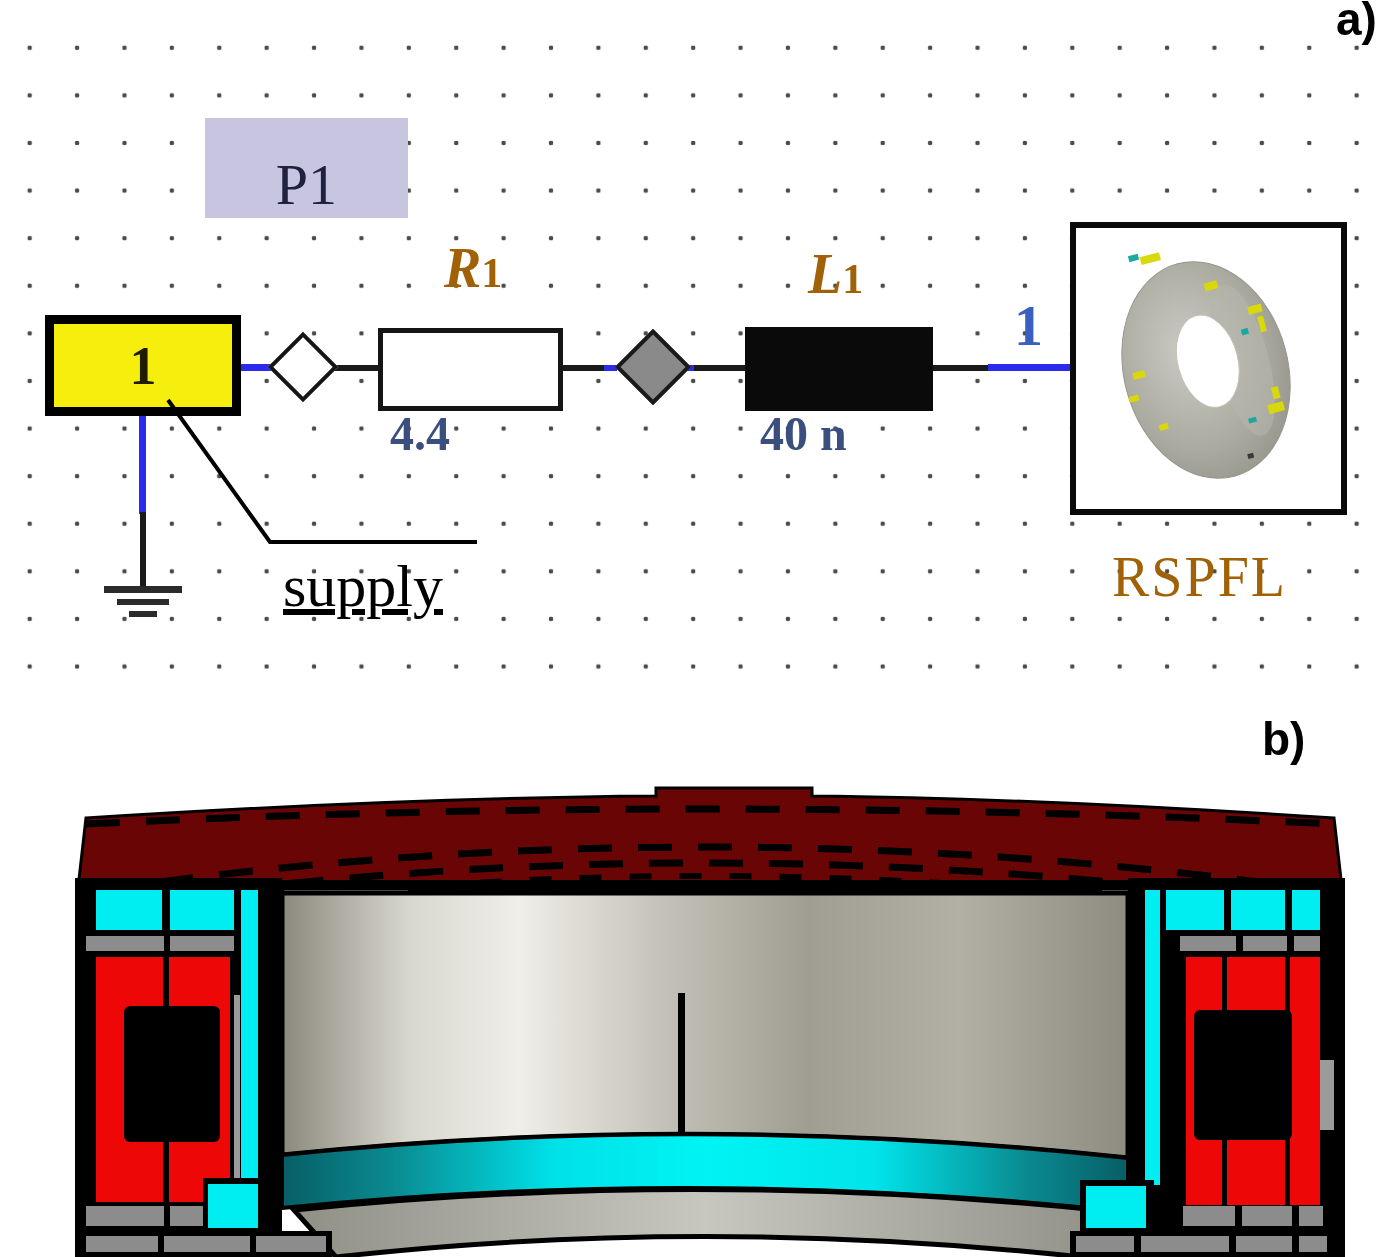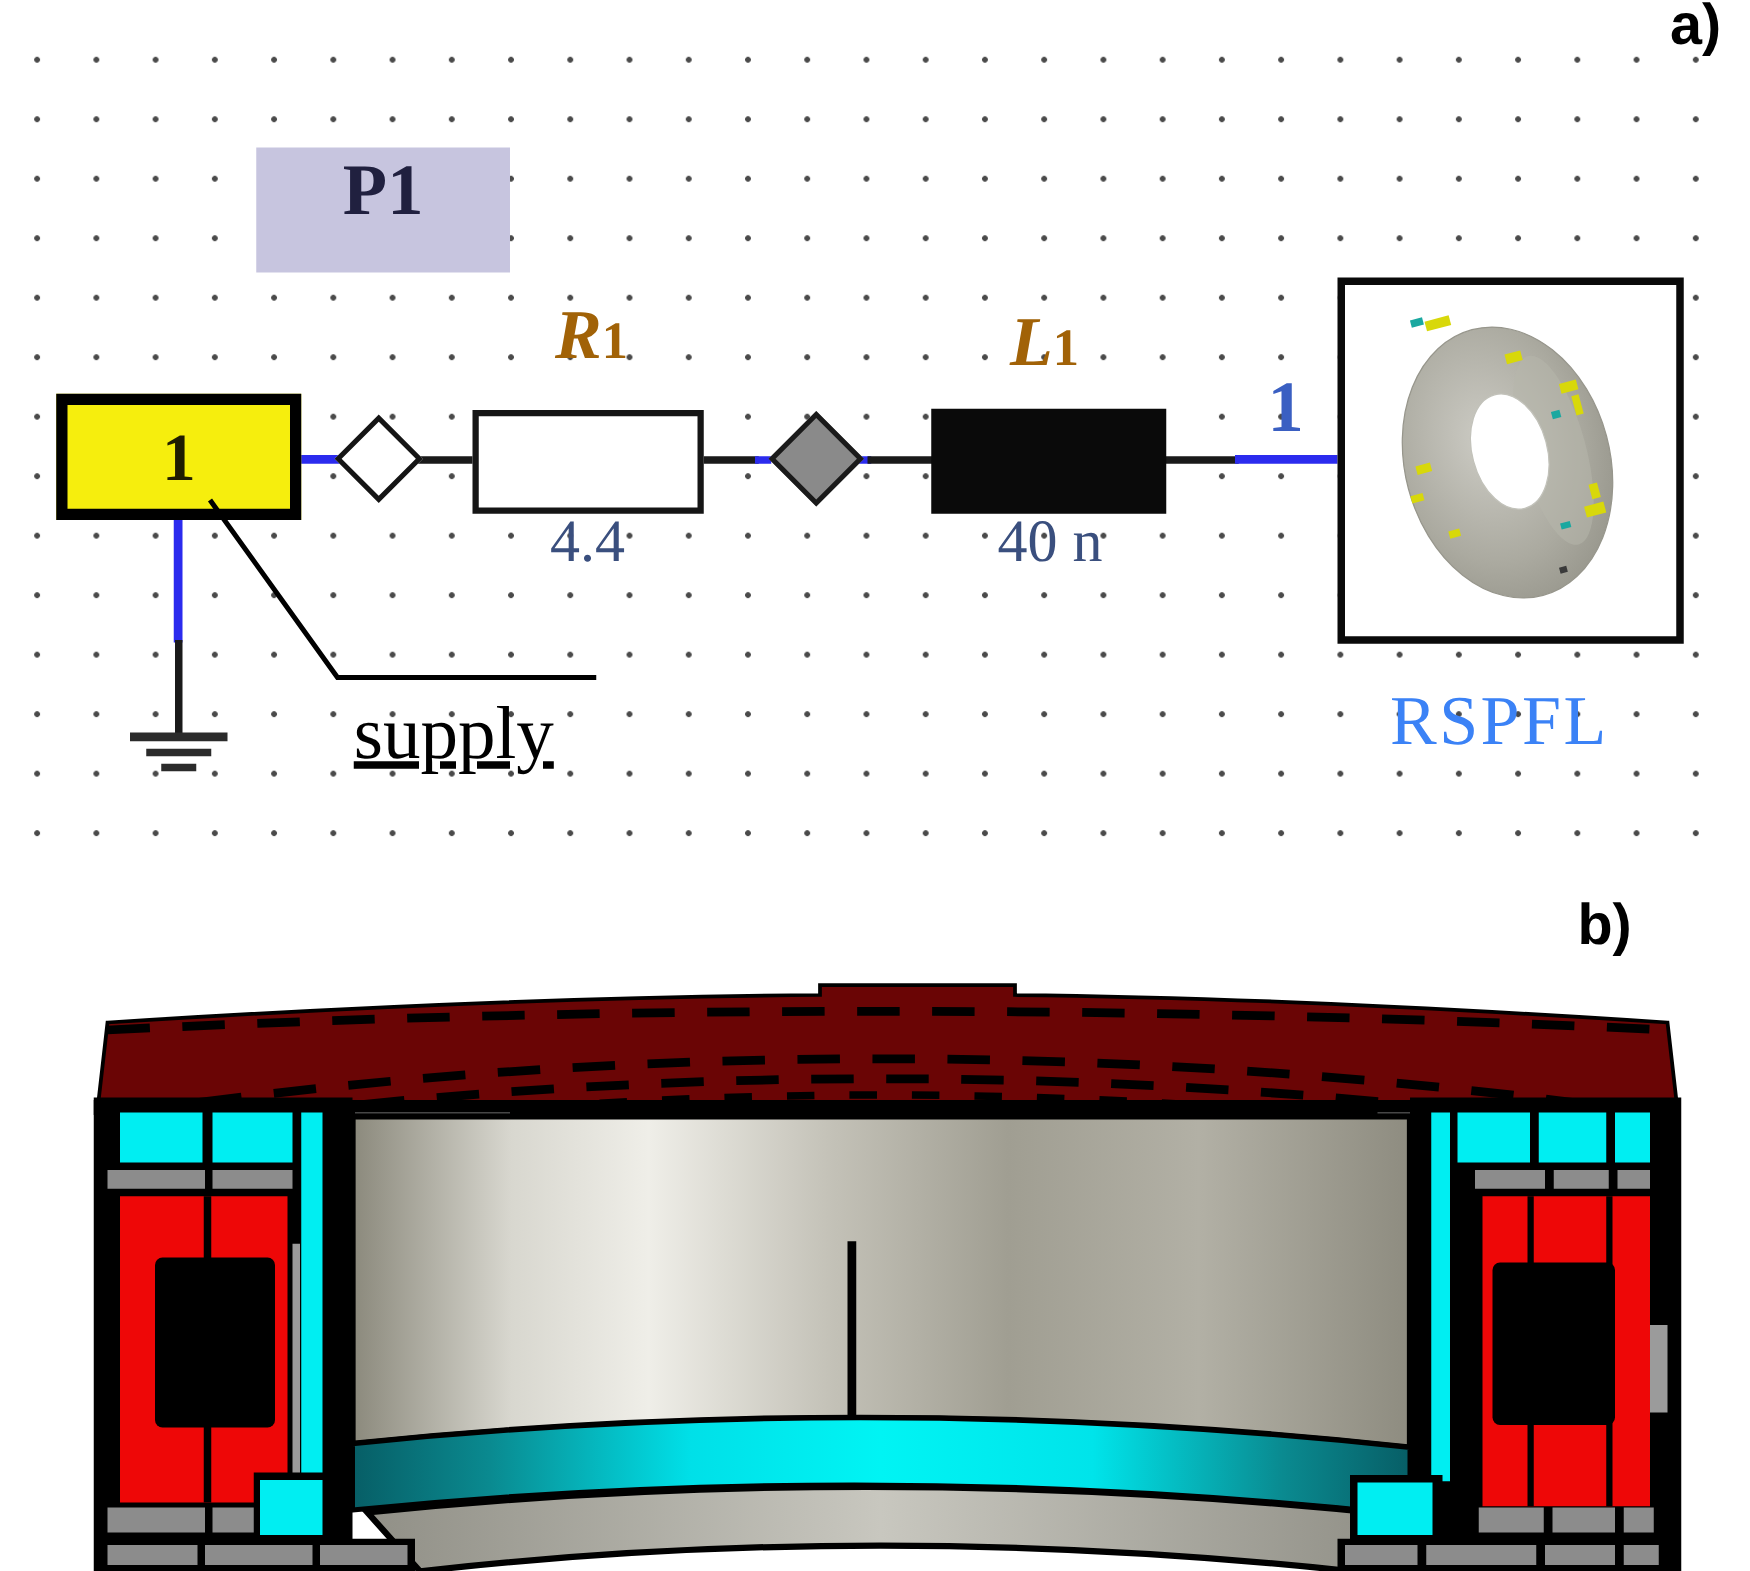--- a/index.html
+++ b/index.html
@@ -20,41 +20,41 @@
   #stage{position:relative;width:1400px;height:1257px;background:#fff;overflow:hidden;
          font-family:"Liberation Serif", serif;}
   .abs{position:absolute;}
   
   #dotgrid{left:0;top:18px;width:1400px;height:652px;
     background-image:radial-gradient(circle,#4A4A4A 2px,rgba(0,0,0,0) 2.6px);
     background-size:47.4px 47.6px;background-position:6px 6px;}
   .corner-label{font-family:"Liberation Sans",sans-serif;font-weight:bold;
     font-size:46px;color:#000;}
   #p1-box{left:205px;top:118px;width:203px;height:100px;background:var(--tag-lavender);
-    display:flex;align-items:flex-start;justify-content:center;
-    font-size:58px;color:#20203F;font-weight:bold;}
+    display:flex;align-items:flex-end;justify-content:center;
+    font-size:58px;color:#20203F;font-weight:normal;}
   #supply-box{left:45px;top:315px;width:196px;height:101px;background:var(--supply-yellow);
     border:9px solid #000;box-sizing:border-box;display:flex;align-items:center;justify-content:center;
     font-size:54px;font-weight:bold;color:#1F1C00;}
   .wire{background:#1A1A1A;}
   .wire.blue{background:var(--wire-blue);}
   .diamond{box-sizing:border-box;transform:rotate(45deg);}
   #diamond-1{left:278px;top:342px;width:50px;height:50px;background:#fff;border:4px solid #151515;}
   #diamond-2{left:626px;top:340px;width:54px;height:54px;background:var(--diamond-gray);border:4px solid #1A1A1A;}
   #resistor-box{left:378px;top:328px;width:185px;height:83px;background:#fff;
     border:5px solid #151515;box-sizing:border-box;}
   #inductor-box{left:745px;top:327px;width:188px;height:84px;background:var(--ink);}
   .comp-label{font-style:italic;font-weight:bold;font-size:56px;color:#a16207;}
   .comp-label .sub{font-style:normal;font-weight:bold;font-size:42px;}
-  .comp-value{font-weight:normal;font-size:48px;color:var(--value-blue);text-align:center;}
+  .comp-value{font-weight:bold;font-size:48px;color:var(--value-blue);text-align:left;}
   #node-1-label{font-weight:bold;font-size:58px;color:var(--node-blue);}
   #supply-text{font-size:60px;color:#000;}
   #rspfl-box{left:1070px;top:222px;width:277px;height:293px;background:#fff;
     border:6px solid var(--ink);box-sizing:border-box;}
-  #rspfl-text{font-size:56px;color:#3b82f6;letter-spacing:2px;}
+  #rspfl-text{font-size:56px;color:#a16207;letter-spacing:2px;}
   .gnd-bar{background:#2B2B2B;}
   
   #b-label{left:1262px;top:712px;}
   #fig-b{left:0;top:710px;}
   .f-maroon{fill:var(--maroon);}
   .f-red{fill:var(--coil-red);}
   .f-cyan{fill:var(--cyan);}
   .f-gray{fill:var(--mid-gray);}
   .f-black{fill:#000;}
   .dash-arc{fill:none;stroke:#000;stroke-width:7;stroke-dasharray:34 26;}

